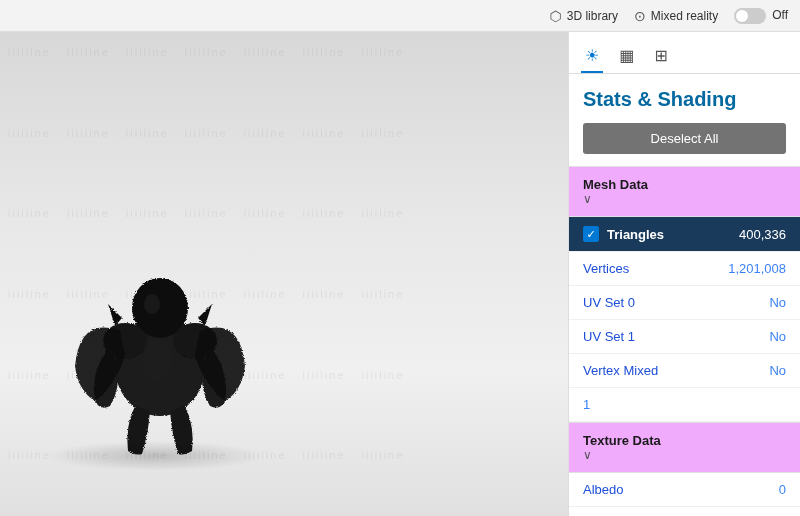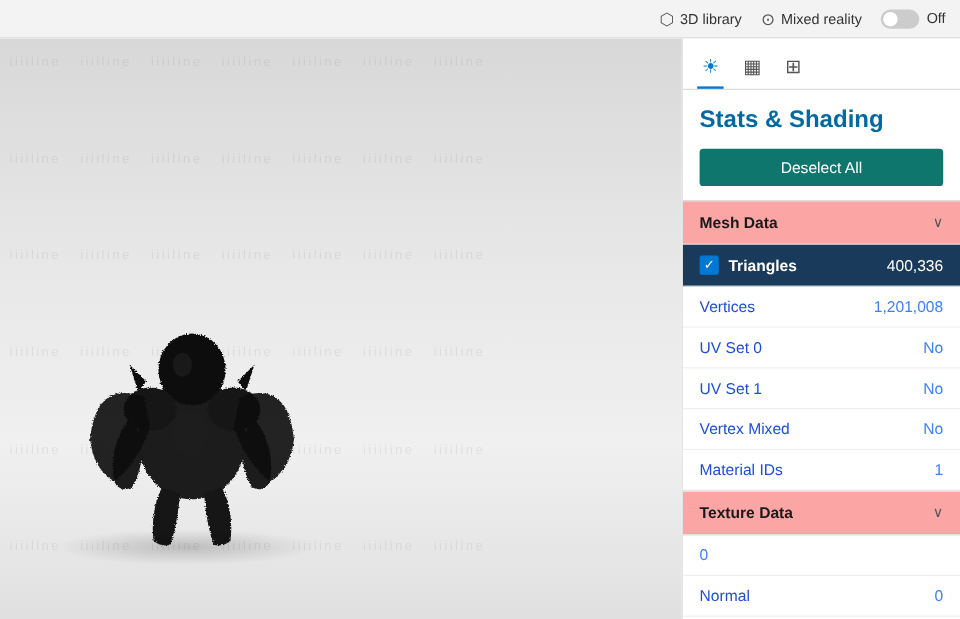--- a/index.html
+++ b/index.html
@@ -150,42 +150,43 @@
     }
     .panel-title {
       font-size: 20px;
       font-weight: 600;
       color: #0369a1;
     }
 
     
     .deselect-btn {
       margin: 4px 14px 12px;
-      background: #0f766e;
+      background: #737373;
       color: #fff;
       border: none;
       border-radius: 3px;
       padding: 8px 0;
       width: calc(100% - 28px);
       font-size: 13px;
       font-weight: 500;
       cursor: pointer;
       text-align: center;
     }
 
     
     .section-header {
       display: flex;
       align-items: flex-start;
       justify-content: space-between;
       padding: 10px 14px;
-      background: #fca5a5;
+      background: #f0abfc;
       border-top: 1px solid #e0e0e0;
       border-bottom: 1px solid #e0e0e0;
       cursor: pointer;
+      flex-direction: column;
     }
     .section-label {
       font-size: 13px;
       font-weight: 600;
       color: #1a1a1a;
     }
     .chevron-icon {
       font-size: 12px;
       color: #555;
     }
@@ -402,30 +403,30 @@
       <span class="row-label">UV Set 1</span>
       <span class="row-value">No</span>
     </div>
 
     <div class="data-row">
       <span class="row-label">Vertex Mixed</span>
       <span class="row-value">No</span>
     </div>
 
     <div class="data-row">
-      <span class="row-label">Material IDs</span>
       <span class="row-value">1</span>
     </div>
 
     <div class="section-header">
       <span class="section-label">Texture Data</span>
       <span class="chevron-icon">∨</span>
     </div>
 
     <div class="data-row">
+      <span class="row-label">Albedo</span>
       <span class="row-value">0</span>
     </div>
 
     <div class="data-row">
       <span class="row-label">Normal</span>
       <span class="row-value">0</span>
     </div>
 
   </div>
 </div>

